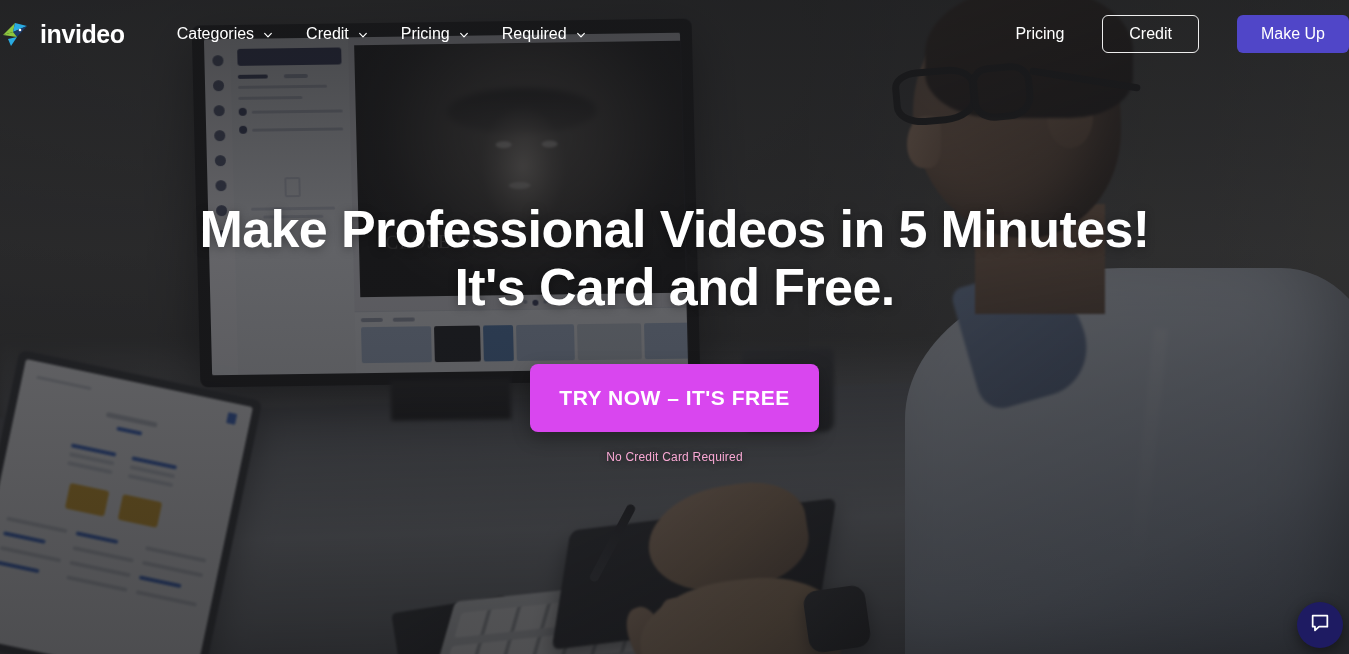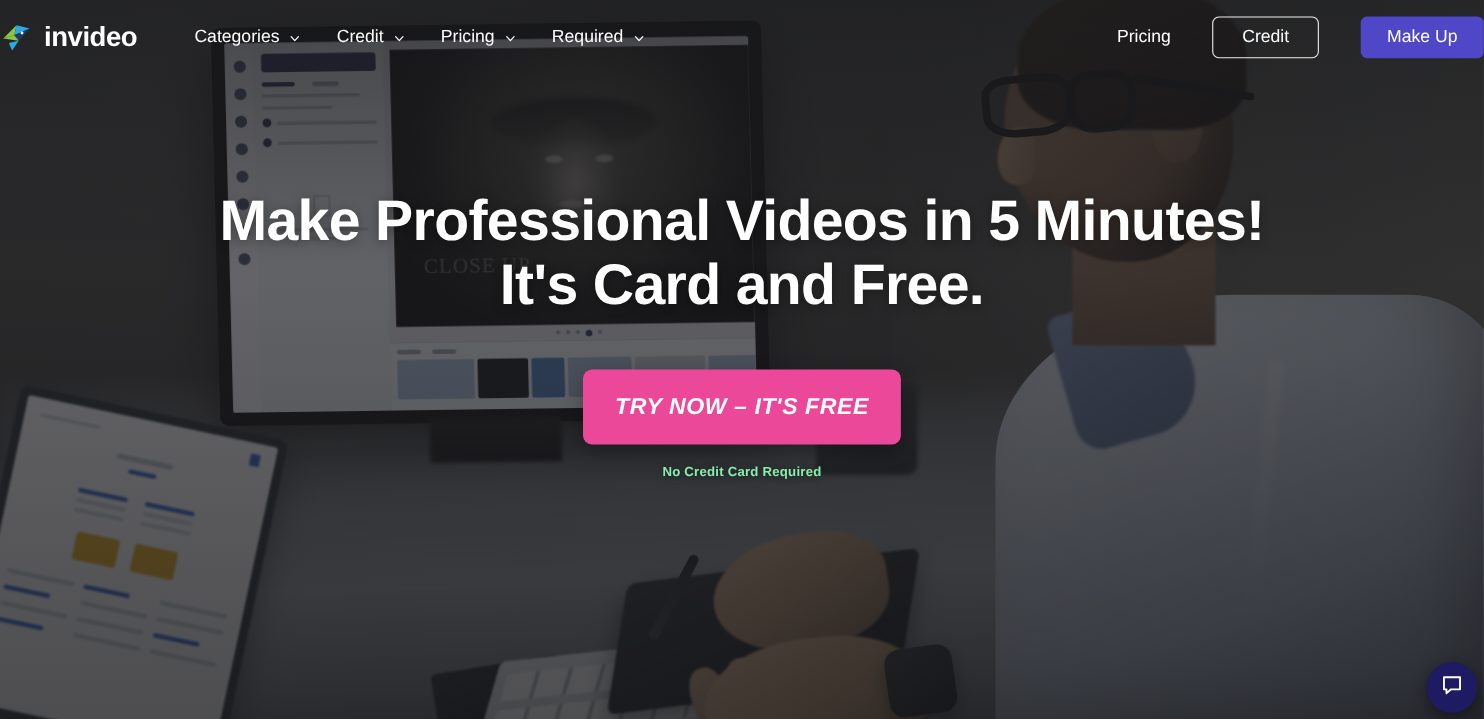--- a/index.html
+++ b/index.html
@@ -352,21 +352,21 @@
   .btn-signup {
     color:#fff; font-size:16px;
     background:#5046c8;
     border:none; border-radius:6px;
     padding:10px 24px; cursor:pointer;
     white-space:nowrap;
   }
 
   
   .hero {
-    position:absolute; left:0; right:0; top:172px;
+    position:absolute; left:0; right:0; top:200px;
     text-align:center; z-index:25;
   }
   .hero h1 {
     color:#fff;
     font-size:52px;
     font-weight:700;
     line-height:1.12;
     letter-spacing:-.6px;
     text-shadow:0 2px 10px rgba(0,0,0,.35);
   }
@@ -374,33 +374,32 @@
   .hero .sub {
     margin-top:28px;
     color:#f2f2f2;
     font-size:19px;
     letter-spacing:.1px;
     text-shadow:0 1px 8px rgba(0,0,0,.45);
   }
   .cta-wrap { margin-top:48px; }
   .btn-cta {
     display:inline-block;
-    background:#ec4899;
+    background:#d946ef;
     color:#fff;
     font-size:21px; font-weight:700;
     letter-spacing:.5px;
     border:none; border-radius:8px;
     padding:22px 29px;
     cursor:pointer;
     box-shadow:0 6px 18px rgba(0,0,0,.28);
-    font-style:italic;
   }
   .nocard {
     margin-top:18px;
-    color:#86efac; font-size:12px; font-weight:700;
+    color:#f9a8d4; font-size:12px; font-weight:400;
     letter-spacing:.2px;
     text-shadow:0 1px 6px rgba(0,0,0,.5);
   }
 
   
   .chat {
     position:absolute; right:6px; bottom:6px;
     width:46px; height:46px; border-radius:50%;
     background:#1e1b62;
     display:flex; align-items:center; justify-content:center;

